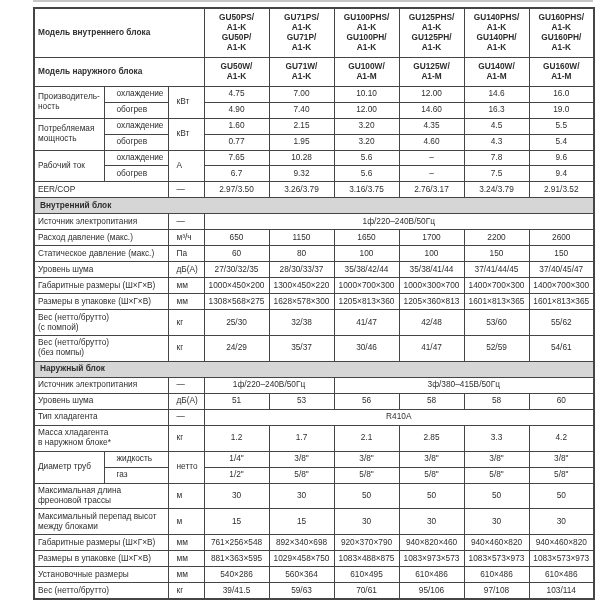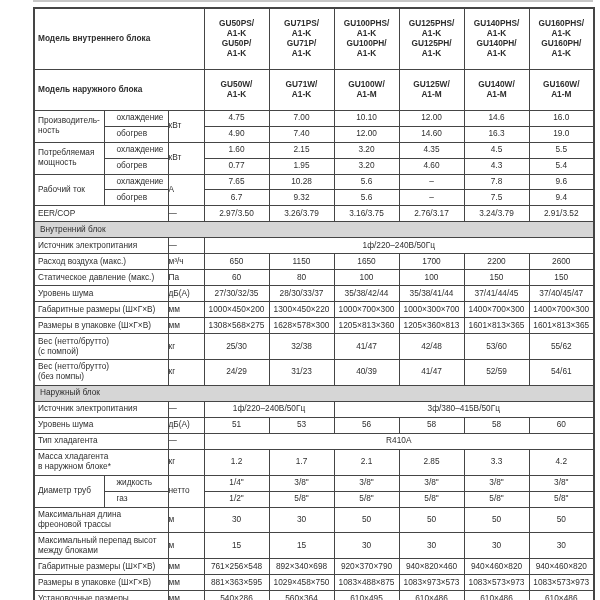--- a/index.html
+++ b/index.html
@@ -22,26 +22,26 @@
   td {
     border: 1px solid #454545;
     padding: 2.5px 3px;
     font-size: 8.3px;
     line-height: 1.2;
     vertical-align: middle;
     overflow: hidden;
   }
   td.label   { text-align: left; white-space: pre-line; }
   td.sub     { text-align: left; padding-left: 12px; }
-  td.unit    { text-align: left; padding-left: 0; }
+  td.unit    { text-align: left; padding-left: 8px; }
   td.val     { text-align: center; white-space: nowrap; }
-  tr.model-row td.val { font-weight: bold; white-space: pre-line; padding: 10px 1px; }
+  tr.model-row td.val { font-weight: bold; white-space: pre-line; padding: 4px 1px; }
   tr.model-row td.label { font-weight: bold; }
   tr.section-row td {
-    background: #d6d6d6; font-weight: normal;
+    background: #d6d6d6; font-weight: bold;
     text-align: left; padding: 2.5px 5px;
   }
 </style>
 </head>
 <body>
 
 <div class="page">
   <div class="top-strip"></div>
 
   <table class="spec">
@@ -179,21 +179,21 @@
 
     <tr class="section-row">
       <td colspan="9">Внутренний блок</td>
     </tr>
     <tr>
       <td class="label" colspan="2">Источник электропитания</td>
       <td class="unit">—</td>
       <td class="val" colspan="6">1ф/220–240В/50Гц</td>
     </tr>
     <tr>
-      <td class="label" colspan="2">Расход воздуха (макс.)</td>
+      <td class="label" colspan="2">Расход давление (макс.)</td>
       <td class="unit">м³/ч</td>
     <td class="val">650</td>
           <td class="val">1150</td>
           <td class="val">1650</td>
           <td class="val">1700</td>
           <td class="val">2200</td>
           <td class="val">2600</td>
         </tr>
     <tr>
       <td class="label" colspan="2">Статическое давление (макс.)</td>
@@ -244,22 +244,22 @@
           <td class="val">41/47</td>
           <td class="val">42/48</td>
           <td class="val">53/60</td>
           <td class="val">55/62</td>
         </tr>
     <tr>
       <td class="label" colspan="2">Вес (нетто/брутто)
 (без помпы)</td>
       <td class="unit">кг</td>
     <td class="val">24/29</td>
-          <td class="val">31/23</td>
-          <td class="val">40/39</td>
+          <td class="val">35/37</td>
+          <td class="val">30/46</td>
           <td class="val">41/47</td>
           <td class="val">52/59</td>
           <td class="val">54/61</td>
         </tr>
 
     <tr class="section-row">
       <td colspan="9">Наружный блок</td>
     </tr>
     <tr>
       <td class="label" colspan="2">Источник электропитания</td>

